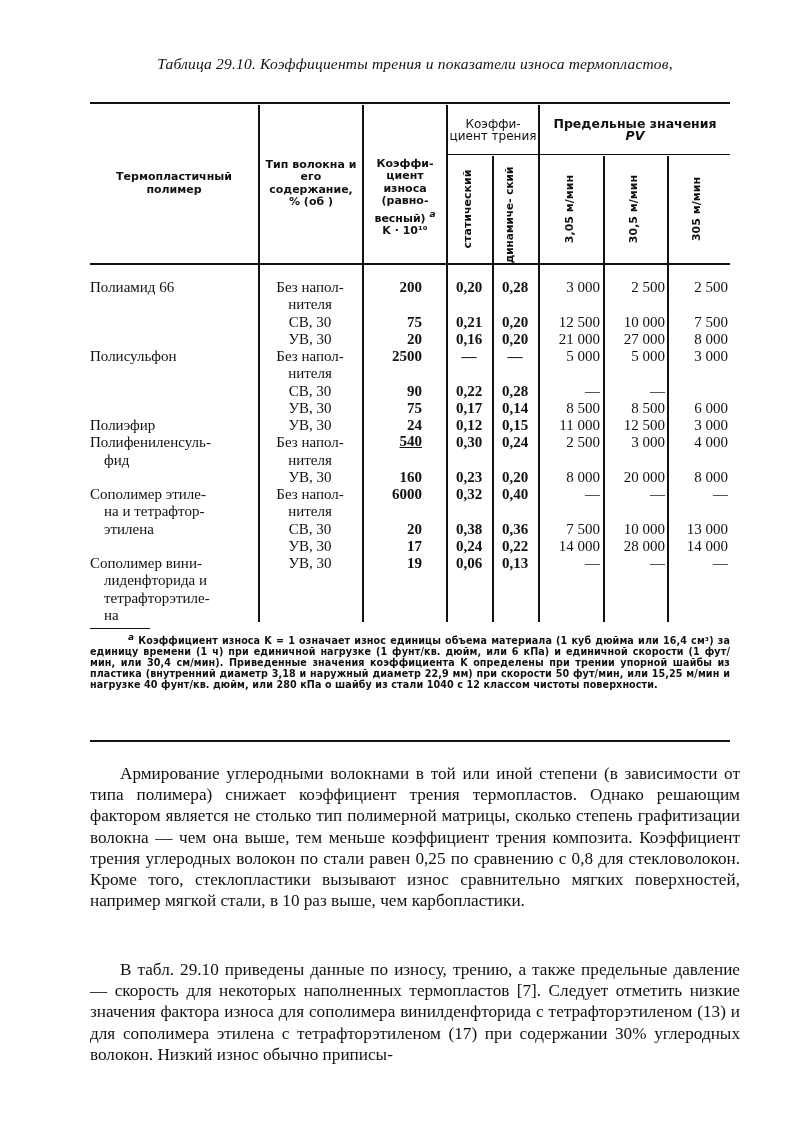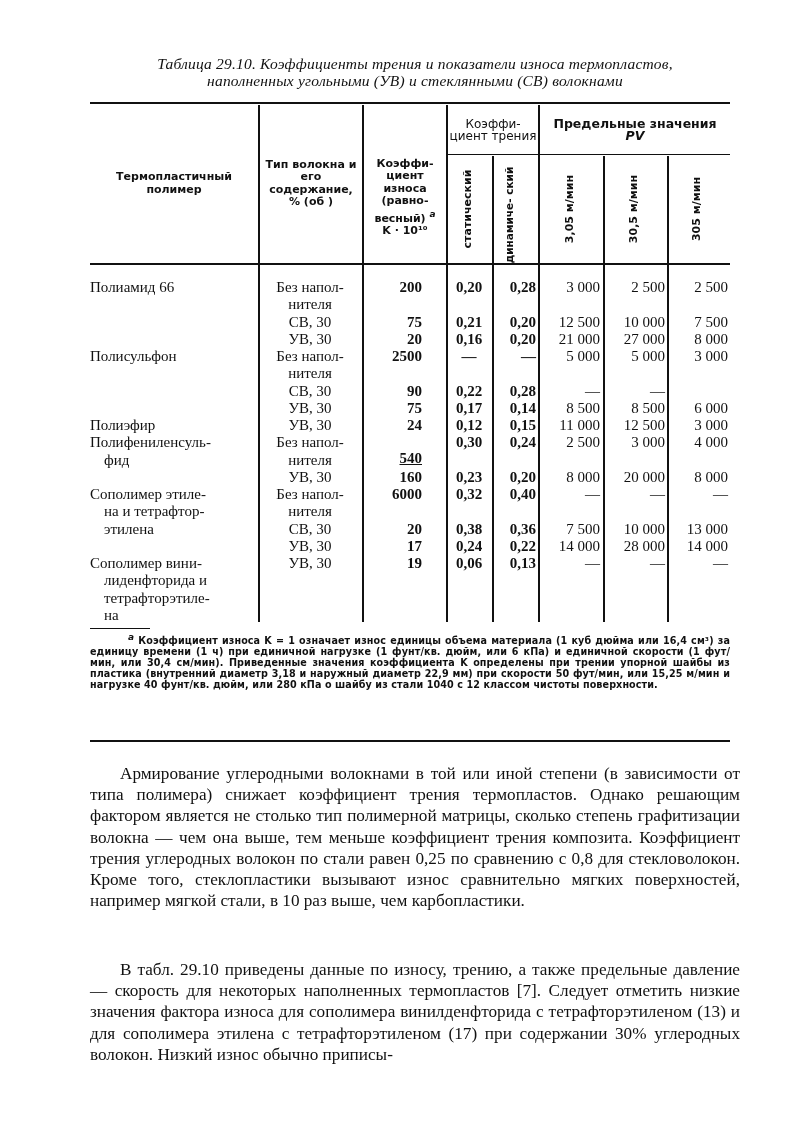--- a/index.html
+++ b/index.html
@@ -8,38 +8,37 @@
   .tbl { position:absolute; left:90px; top:102px; width:640px; height:520px; }
   .hline { position:absolute; height:0; border-top:2px solid #111; }
   .vline { position:absolute; width:0; border-left:2px solid #111; }
   .hcell { position:absolute; text-align:center; font-family:"DejaVu Sans","Liberation Sans",sans-serif; font-weight:bold; font-size:11px; line-height:12.5px; display:flex; align-items:center; justify-content:center; }
   .vtext { position:absolute; transform:rotate(-90deg); transform-origin:center center; white-space:nowrap; font-family:"DejaVu Sans","Liberation Sans",sans-serif; font-weight:bold; font-size:11px; line-height:12px; text-align:center; }
   .cell { position:absolute; font-size:15px; line-height:17px; white-space:nowrap; }
   .c-poly { left:0px; width:165px; font-size:15px; }
   .c-fib { left:170px; width:100px; text-align:center; }
   .c-k { left:274px; width:58px; text-align:right; font-weight:bold; }
   .c-st { left:358px; width:42px; text-align:center; font-weight:bold; }
-  .c-dy { left:404px; width:42px; text-align:right; font-weight:bold; }
+  .c-dy { left:404px; width:42px; text-align:center; font-weight:bold; }
   .c-p1 { left:450px; width:60px; text-align:right; }
   .c-p2 { left:515px; width:60px; text-align:right; }
   .c-p3 { left:580px; width:58px; text-align:right; }
   .foot { position:absolute; left:90px; top:632px; width:640px; font-family:"DejaVu Sans","Liberation Sans",sans-serif; font-weight:bold; font-size:9.6px; line-height:11px; text-align:justify; letter-spacing:0.1px; }
   .foot .ind { display:inline-block; width:38px; }
   .foot-rule-top { position:absolute; left:90px; top:628px; width:60px; border-top:1px solid #111; }
   .foot-rule-bot { position:absolute; left:90px; top:740px; width:640px; border-top:2px solid #111; }
   .body-text { position:absolute; left:90px; width:650px; font-size:17.2px; line-height:21.2px; text-align:justify; }
   .body-text p { margin:0; text-indent:30px; }
   .sup { font-size:9px; vertical-align:super; font-style:italic; }
 </style>
 </head>
 <body>
 
 <div class="caption">
   <div>Таблица 29.10. Коэффициенты трения и показатели износа термопластов,</div>
-  <div>наполненных угольными (УВ) и стеклянными (СВ) волокнами</div>
 </div>
 
 <div class="tbl">
 
   <div class="hline" style="left:0;top:0;width:640px;"></div>
   <div class="hline" style="left:356px;top:52px;width:284px;border-top-width:1.5px;"></div>
   <div class="hline" style="left:0;top:161px;width:640px;"></div>
 
   <div class="vline" style="left:168px;top:3px;height:517px;"></div>
   <div class="vline" style="left:272px;top:3px;height:517px;"></div>
@@ -138,21 +137,21 @@
       <div class="cell c-poly" style="top: 315px;">Полиэфир</div>
       <div class="cell c-fib" style="top: 315px;">УВ, 30</div>
       <div class="cell c-k" style="top: 315px;">24</div>
       <div class="cell c-st" style="top: 315px;">0,12</div>
       <div class="cell c-dy" style="top: 315px;">0,15</div>
       <div class="cell c-p1" style="top: 315px;">11 000</div>
       <div class="cell c-p2" style="top: 315px;">12 500</div>
       <div class="cell c-p3" style="top: 315px;">3 000</div>
       <div class="cell c-poly" style="top: 332.25px;">Полифениленсуль-</div>
       <div class="cell c-fib" style="top: 332.25px;">Без напол-</div>
-      <div class="cell c-k" style="top: 348px; text-decoration: underline;">540</div>
+      <div class="cell c-k" style="top: 331px; text-decoration: underline;">540</div>
       <div class="cell c-st" style="top: 332.25px;">0,30</div>
       <div class="cell c-dy" style="top: 332.25px;">0,24</div>
       <div class="cell c-p1" style="top: 332.25px;">2 500</div>
       <div class="cell c-p2" style="top: 332.25px;">3 000</div>
       <div class="cell c-p3" style="top: 332.25px;">4 000</div>
       <div class="cell c-poly" style="top: 349.5px; padding-left: 14px;">фид</div>
       <div class="cell c-fib" style="top: 349.5px;">нителя</div>
       <div class="cell c-k" style="top: 349.5px;"></div>
       <div class="cell c-st" style="top: 349.5px;"></div>
       <div class="cell c-dy" style="top: 349.5px;"></div>

